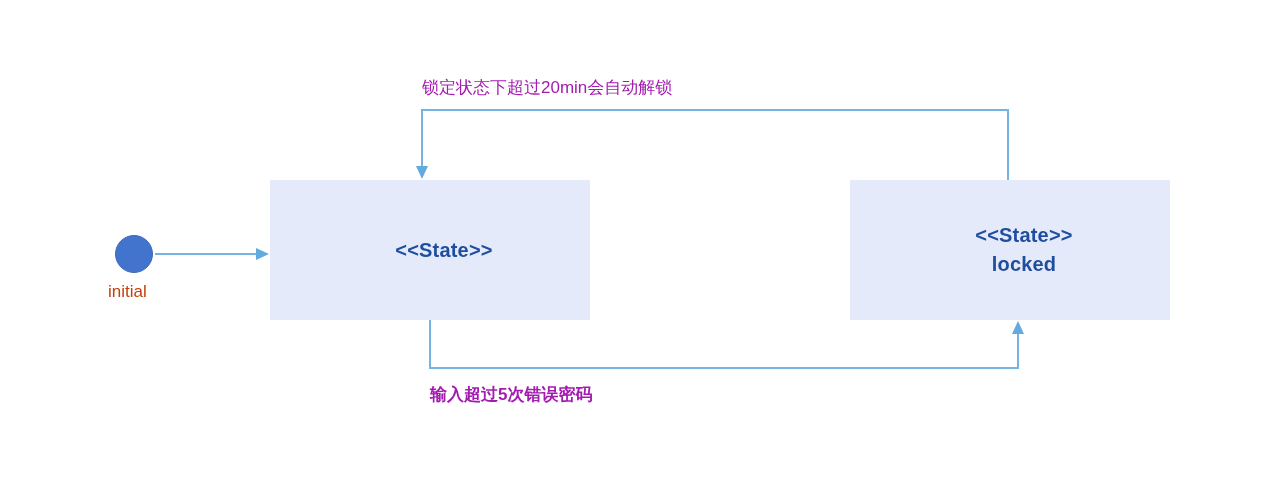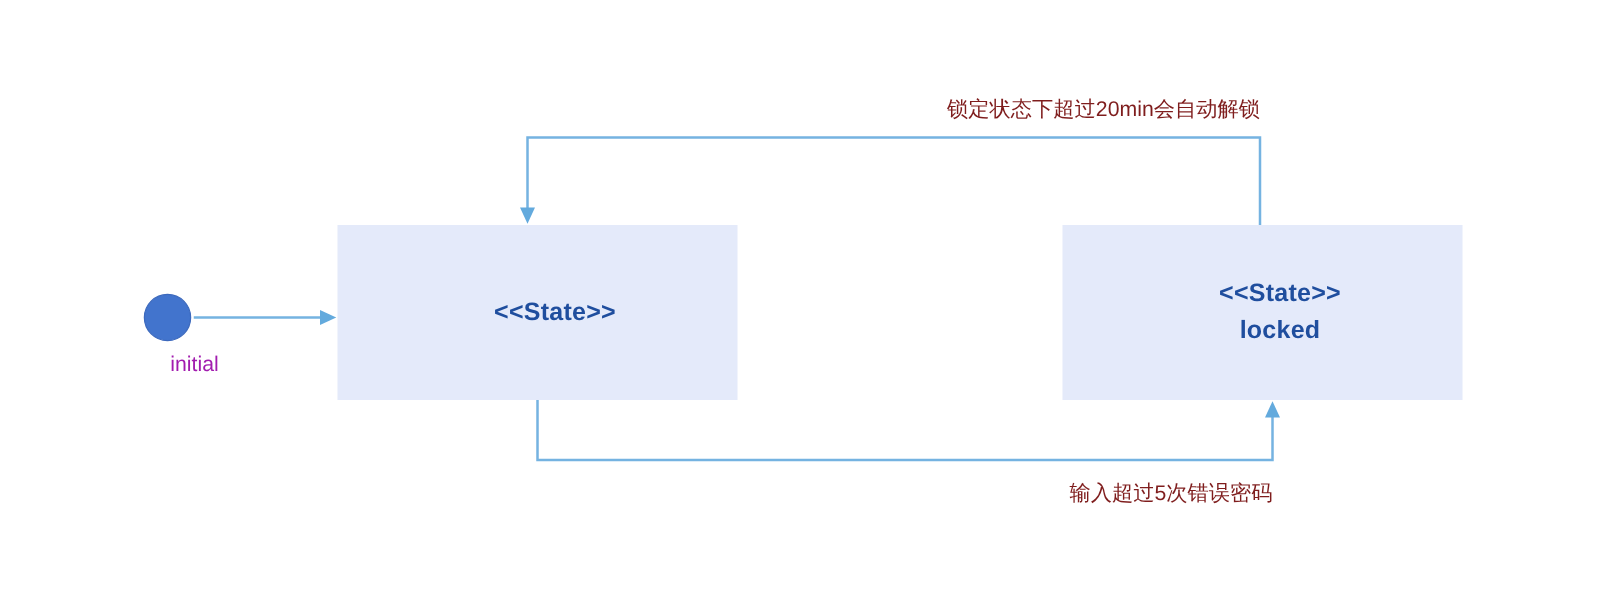--- a/index.html
+++ b/index.html
@@ -58,36 +58,36 @@
   .initial-node {
     position: absolute;
     left: 115px; top: 235px;
     width: 38px; height: 38px;
     border-radius: 50%;
     background: #4274cd;
     border: 1px solid #3c69bd;
   }
   .initial-label {
     position: absolute;
-    left: 95px; top: 282px;
+    left: 108px; top: 282px;
     width: 80px;
-    text-align: right;
+    text-align: left;
     font-size: 17px;
-    color: #a21caf;
+    color: #c2410c;
   }
 
   .edge-label {
     position: absolute;
-    text-align: right;
+    text-align: left;
     font-size: 17px;
-    color: #7f1d1d;
+    color: #a21caf;
     white-space: nowrap;
   }
   #label-auto-unlock { left: 422px; top: 76px;  width: 586px; }
-  #label-wrong-pass  { left: 430px; top: 383px; width: 588px; }
+  #label-wrong-pass  { left: 430px; top: 383px; width: 588px; font-weight: bold; }
 </style>
 </head>
 <body>
 
 <div class="canvas">
 
   <svg class="edges-svg" viewBox="0 0 1280 490" aria-hidden="true">
 
     <g>
       <path class="edge-line" d="M155 254 H256"></path>

